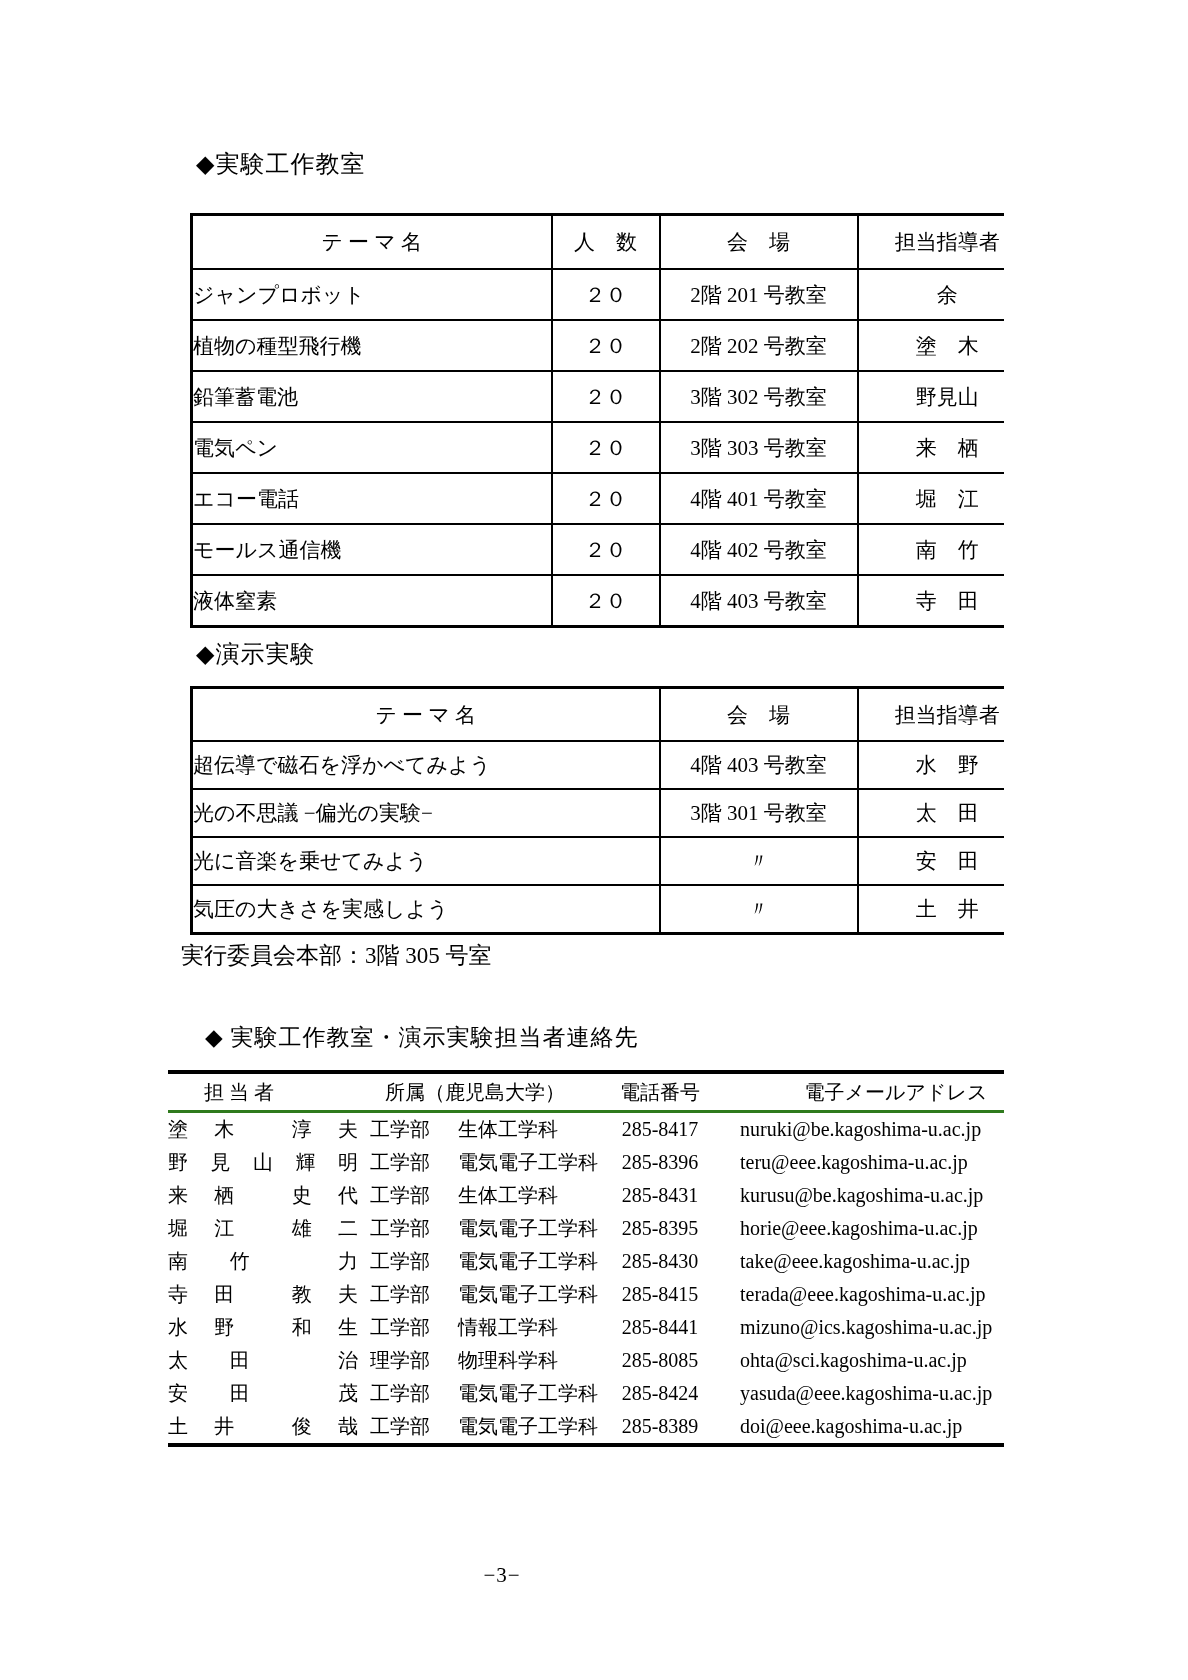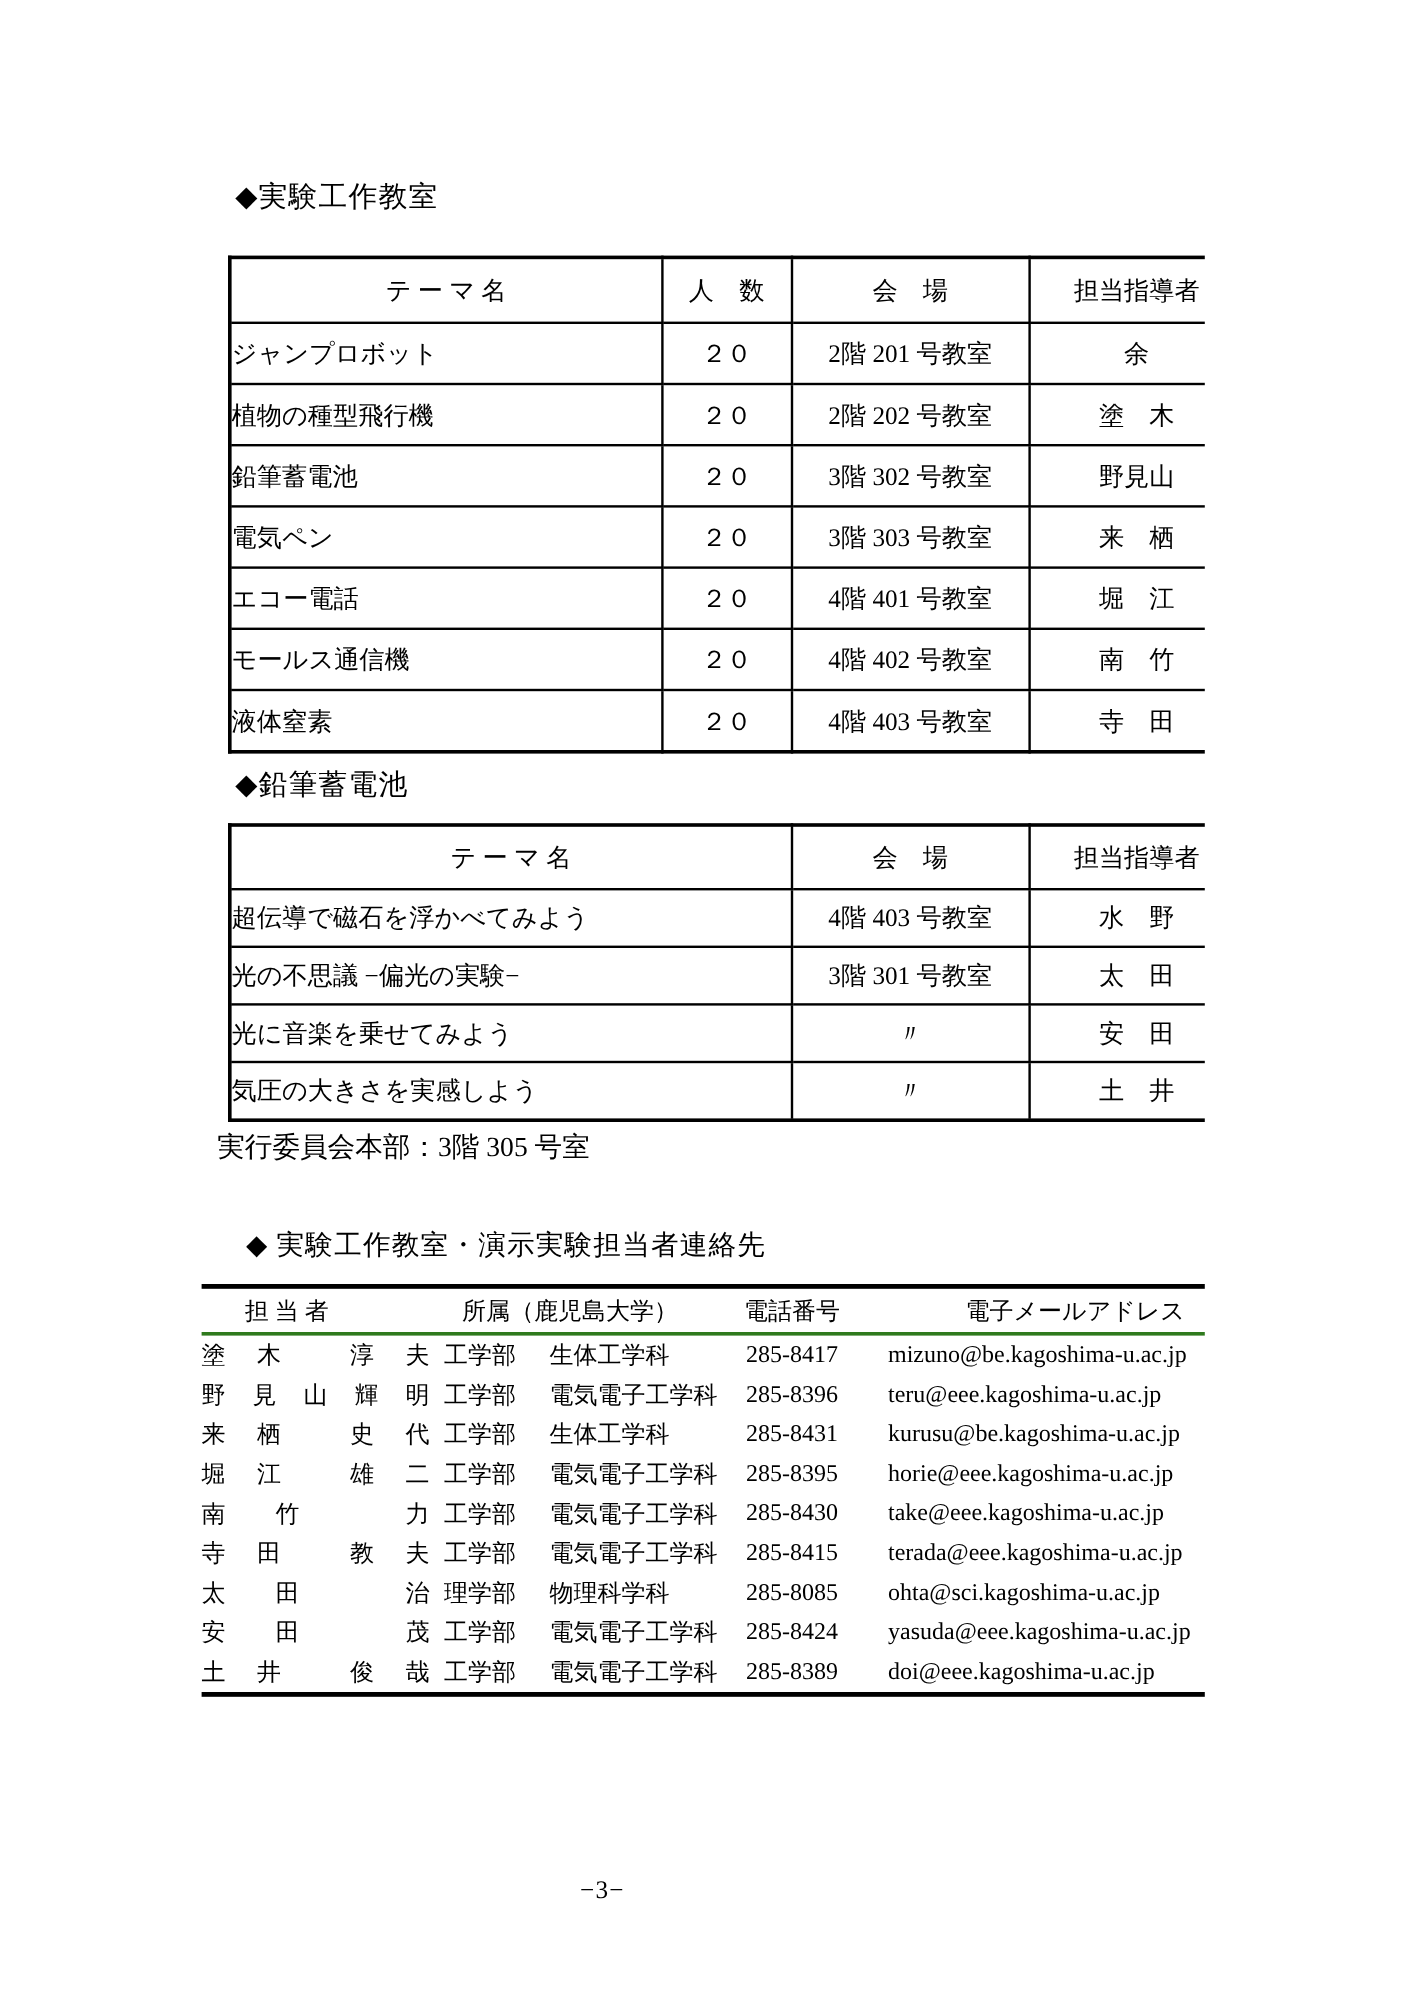--- a/index.html
+++ b/index.html
@@ -157,21 +157,21 @@
       </tr>
       <tr>
         <td class="c-theme">液体窒素</td>
         <td class="c-center">２０</td>
         <td class="c-center">4階 403 号教室</td>
         <td class="c-center">寺　田</td>
       </tr>
     </tbody>
   </table>
 
-  <div class="section-heading" style="left:196px; top:638px;">◆鉛筆蓄電池</div>
+  <div class="section-heading" style="left:196px; top:638px;">◆演示実験</div>
 
   <table class="grid t2">
     <colgroup>
         <col style="width:468px">
         <col style="width:198px">
         <col style="width:180px">
       </colgroup>
     <thead>
       <tr>
         <th>テ ー マ 名</th>
@@ -220,21 +220,21 @@
         <th>所属（鹿児島大学）</th>
         <th>電話番号</th>
         <th>電子メールアドレス</th>
       </tr>
     </thead>
     <tbody>
       <tr>
         <td class="c-name"><span class="name-just">塗木 淳夫</span></td>
         <td class="c-dept"><span>工学部</span><span class="dept2">生体工学科</span></td>
         <td class="c-phone">285-8417</td>
-        <td class="c-email">mizuno@be.kagoshima-u.ac.jp</td>
+        <td class="c-email">nuruki@be.kagoshima-u.ac.jp</td>
       </tr>
       <tr>
         <td class="c-name"><span class="name-just">野見山輝明</span></td>
         <td class="c-dept"><span>工学部</span><span class="dept2">電気電子工学科</span></td>
         <td class="c-phone">285-8396</td>
         <td class="c-email">teru@eee.kagoshima-u.ac.jp</td>
       </tr>
       <tr>
         <td class="c-name"><span class="name-just">来栖 史代</span></td>
         <td class="c-dept"><span>工学部</span><span class="dept2">生体工学科</span></td>
@@ -253,20 +253,26 @@
         <td class="c-phone">285-8430</td>
         <td class="c-email">take@eee.kagoshima-u.ac.jp</td>
       </tr>
       <tr>
         <td class="c-name"><span class="name-just">寺田 教夫</span></td>
         <td class="c-dept"><span>工学部</span><span class="dept2">電気電子工学科</span></td>
         <td class="c-phone">285-8415</td>
         <td class="c-email">terada@eee.kagoshima-u.ac.jp</td>
       </tr>
       <tr>
+        <td class="c-name"><span class="name-just">水野 和生</span></td>
+        <td class="c-dept"><span>工学部</span><span class="dept2">情報工学科</span></td>
+        <td class="c-phone">285-8441</td>
+        <td class="c-email">mizuno@ics.kagoshima-u.ac.jp</td>
+      </tr>
+      <tr>
         <td class="c-name"><span class="name-just">太田 治</span></td>
         <td class="c-dept"><span>理学部</span><span class="dept2">物理科学科</span></td>
         <td class="c-phone">285-8085</td>
         <td class="c-email">ohta@sci.kagoshima-u.ac.jp</td>
       </tr>
       <tr>
         <td class="c-name"><span class="name-just">安田 茂</span></td>
         <td class="c-dept"><span>工学部</span><span class="dept2">電気電子工学科</span></td>
         <td class="c-phone">285-8424</td>
         <td class="c-email">yasuda@eee.kagoshima-u.ac.jp</td>

